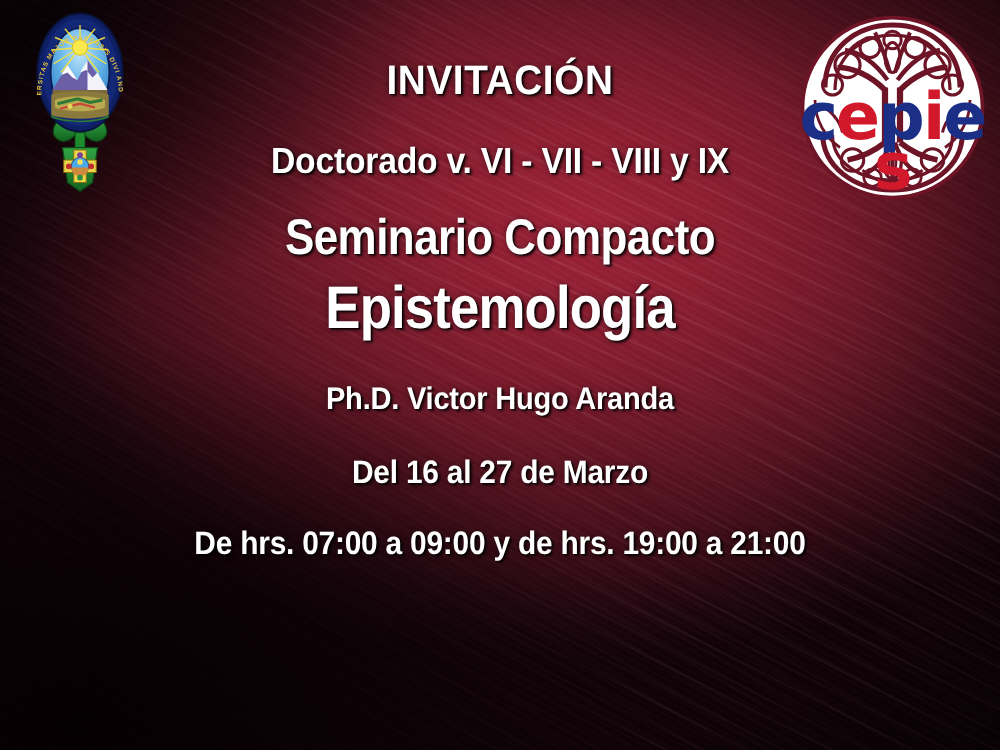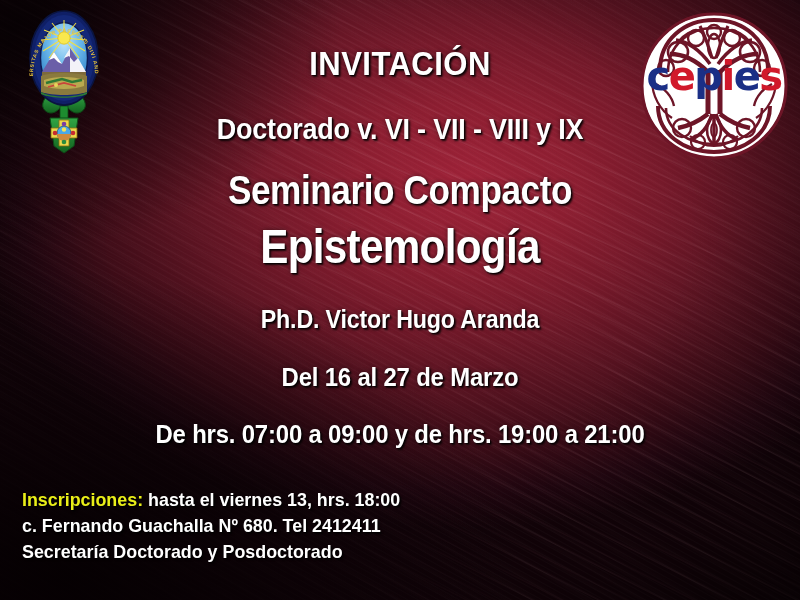--- a/index.html
+++ b/index.html
@@ -233,26 +233,26 @@
   .logo-cepies {
     position: absolute;
     left: 638px;
     top: 10px;
     width: 152px;
     height: 152px;
   }
   .cepies-word {
     position: absolute;
     left: 0;
-    top: 46px;
+    top: 64px;
     width: 152px;
     text-align: center;
     font-family: "DejaVu Sans", sans-serif;
     font-weight: bold;
-    font-size: 40px;
+    font-size: 52px;
     letter-spacing: -1.5px;
     line-height: 40px;
     pointer-events: none;
   }
   .cepies-word .cl {
     display: inline-block;
   }
   .c-blue { color: #1b2f86; }
   .c-red  { color: #d1192b; }
 </style>
@@ -405,23 +405,15 @@
     </div>
 
     <div class="txt center t-invitacion">INVITACIÓN</div>
     <div class="txt center t-doctorado">Doctorado v. VI - VII - VIII y IX</div>
     <div class="txt center t-seminario">Seminario Compacto</div>
     <div class="txt center t-epistemologia">Epistemología</div>
     <div class="txt center t-autor">Ph.D. Victor Hugo Aranda</div>
     <div class="txt center t-fechas">Del 16 al 27 de Marzo</div>
     <div class="txt center t-horario">De hrs. 07:00 a 09:00 y de hrs. 19:00 a 21:00</div>
 
-    <div class="footer">
-      <div class="fline">
-        <span class="hl-yellow">Inscripciones:</span>
-        <span>hasta el viernes 13, hrs. 18:00</span>
-      </div>
-      <div class="fline">c. Fernando Guachalla Nº 680. Tel 2412411</div>
-      <div class="fline">Secretaría Doctorado y Posdoctorado</div>
-    </div>
 
   </div>
 </div>
 
 </body></html>

